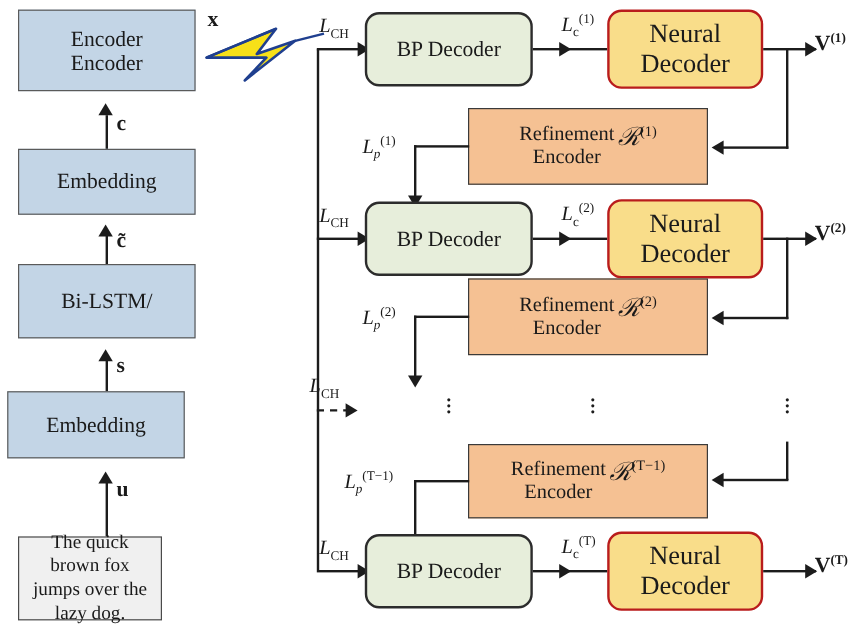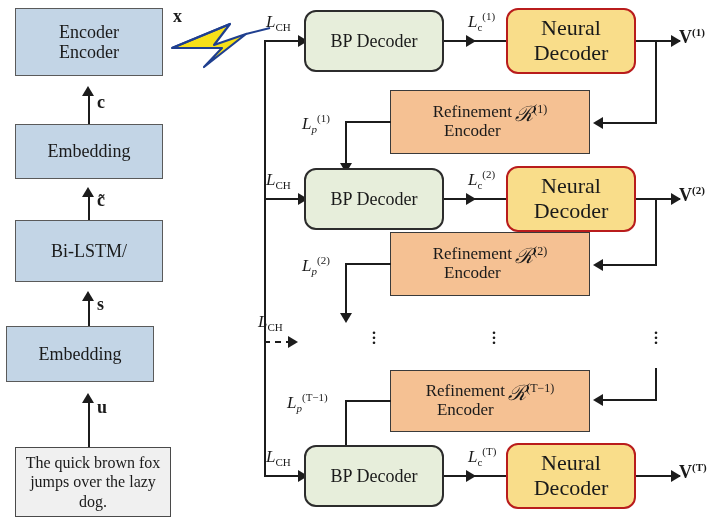--- a/index.html
+++ b/index.html
@@ -85,21 +85,21 @@
   <div class="lbl lbl-b" style="left:97px;top:294px;">s</div>
 
   <div class="box box-blue" style="left:6px;top:326px;width:148px;height:56px;">
     <div>Embedding</div>
   </div>
 
   <div class="ln lnv" style="left:88px;top:400px;height:48px;"></div>
   <div class="ar ar-up" style="left:82px;top:393px;"></div>
   <div class="lbl lbl-b" style="left:97px;top:397px;">u</div>
 
-  <div class="box box-text" style="left:15px;top:447px;width:156px;height:70px;">
+  <div class="box box-text" style="left:15px;top:447px;width:120px;height:70px;">
     <div style="padding:0 6px;font-size:16px;line-height:1.22;">The quick brown fox jumps over the lazy dog.</div>
   </div>
 
   <div class="lbl lbl-b" style="left:173px;top:6px;">x</div>
 
   <svg class="bolt" style="left:170px;top:12px;" width="102" height="62" viewBox="0 0 102 62">
     <path d="M2 36 L60 12 L44 33 L76 22 L34 55 L52 36 Z" fill="#f7e019" stroke="#1f3f8f" stroke-width="2.2" stroke-linejoin="round"></path>
     <path d="M2 36 L60 12" stroke="#1f3f8f" stroke-width="2" fill="none"></path>
     <path d="M76 22 L100 16" stroke="#1f3f8f" stroke-width="2" fill="none"></path>
   </svg>

